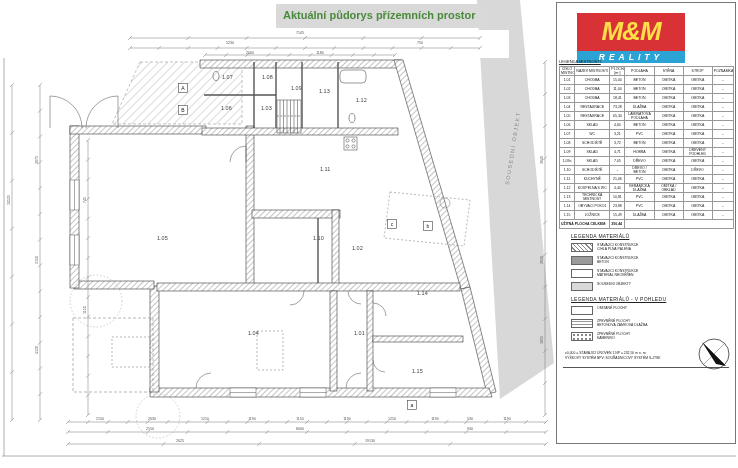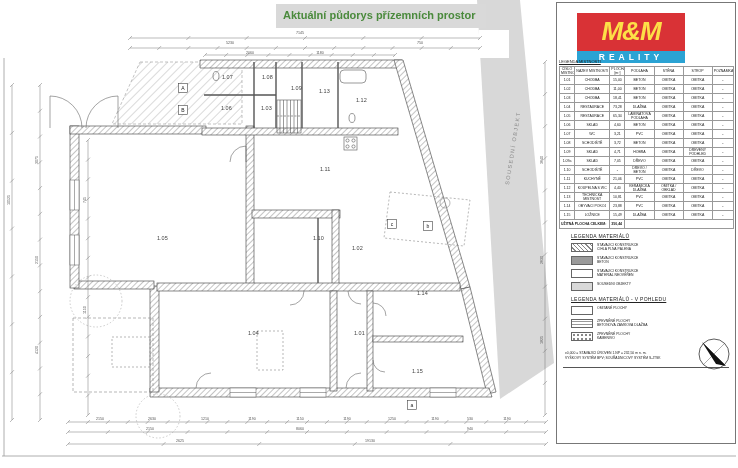--- a/index.html
+++ b/index.html
@@ -14,21 +14,21 @@
   
   .title-band{position:absolute;left:276px;top:4px;width:210px;height:24px;background:#d9d9d9;}
   .page-title{position:absolute;left:283px;top:9px;font-size:11px;font-weight:bold;color:#4a8a3c;white-space:nowrap;}
   
   .panel{position:absolute;left:556px;top:2px;width:180px;height:442px;background:#fff;
          border:1px solid #777;box-sizing:border-box;}
   .logo{position:absolute;left:20px;top:10px;width:108px;}
   .logo-red{background:#d93236;color:#fde047;font-weight:bold;font-style:italic;
             font-size:26px;text-align:center;line-height:36px;height:38px;letter-spacing:-1px;}
   .logo-blue{background:#2ba3d4;color:#fff;font-weight:bold;font-size:8.5px;
-             text-align:center;letter-spacing:4px;line-height:12px;height:12px;}
+             text-align:center;letter-spacing:4px;line-height:12px;height:12px;font-style:italic;}
   .legend-rooms-title{position:absolute;left:2px;top:56px;font-size:4px;text-decoration:underline;}
   .rooms-table{position:absolute;left:2px;top:63px;width:175px;border-collapse:collapse;table-layout:fixed;}
   .rooms-table th,.rooms-table td{border:0.5px solid #999;font-size:3.5px;font-weight:normal;
       text-align:center;padding:0 1px;line-height:1.15;height:8px;overflow:hidden;}
   .rooms-table th:nth-child(1){width:8%;} .rooms-table th:nth-child(2){width:21%;}
   .rooms-table th:nth-child(3){width:8%;} .rooms-table th:nth-child(4){width:17%;}
   .rooms-table th:nth-child(5){width:17%;} .rooms-table th:nth-child(6){width:17%;}
   .rooms-table th:nth-child(7){width:12%;}
   .total-row td{text-align:left;font-weight:bold;}
   .legend-block{position:absolute;left:14px;width:160px;}

